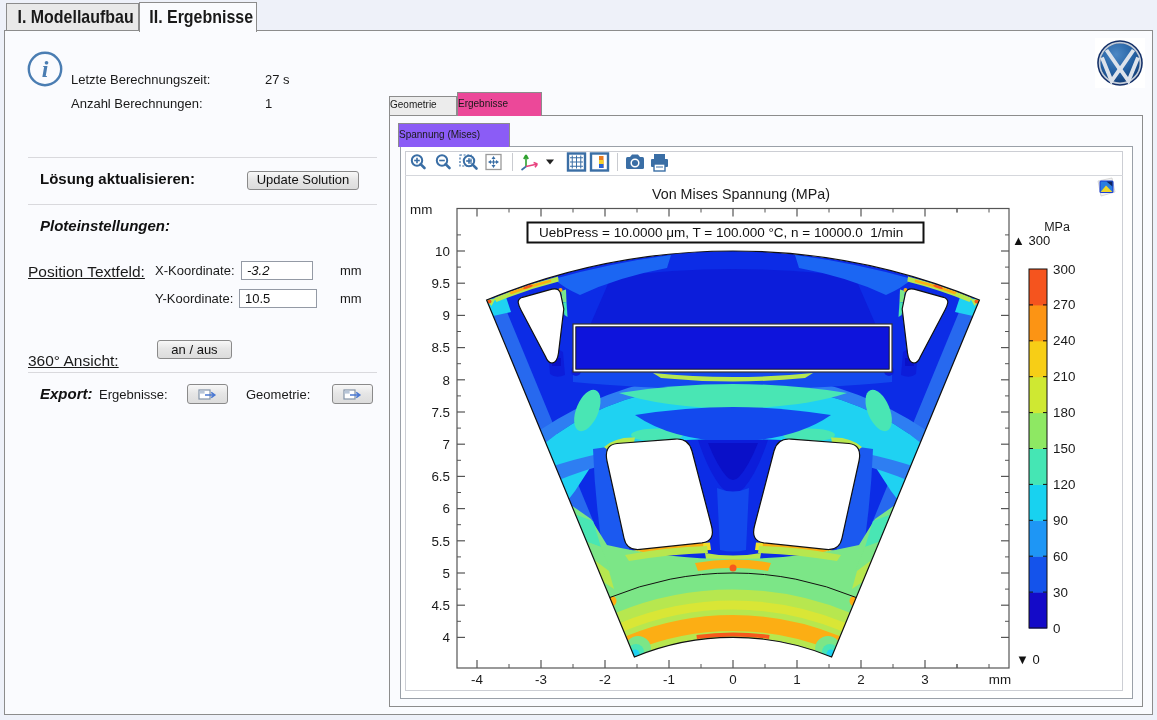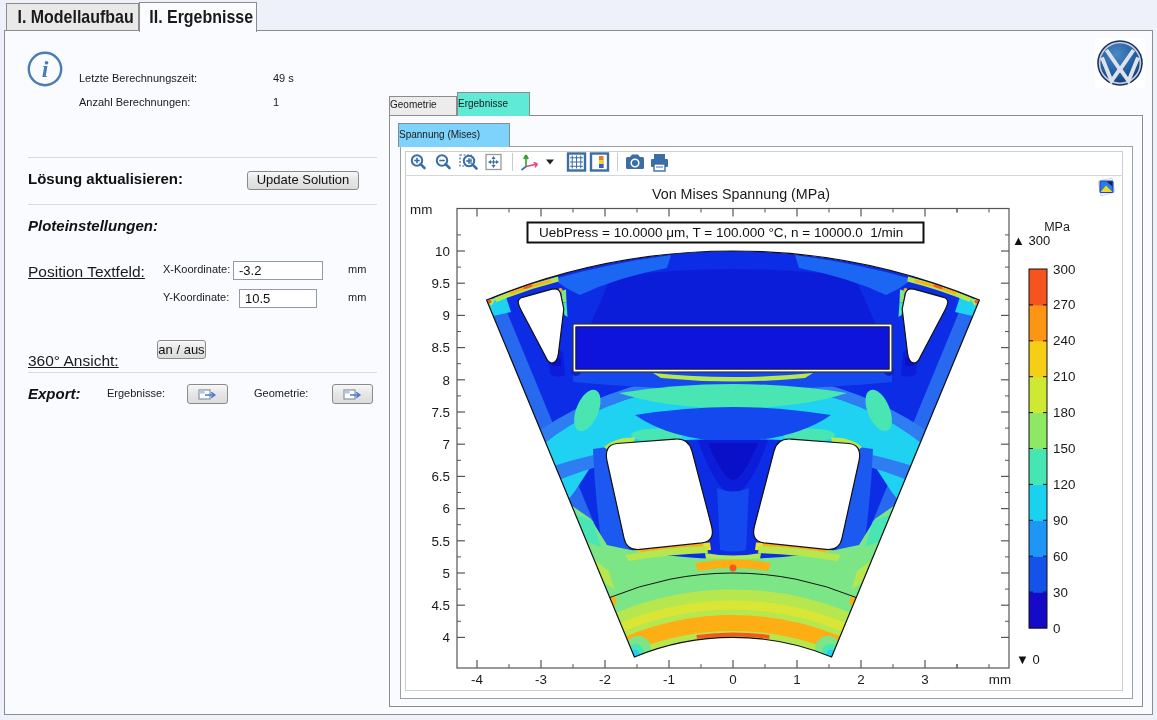--- a/index.html
+++ b/index.html
@@ -3,22 +3,22 @@
 <meta charset="utf-8">
 <style>
 * { margin:0; padding:0; box-sizing:border-box; }
 html,body { width:1157px; height:720px; background:#eef1f9; font-family:"Liberation Sans", sans-serif; overflow:hidden; }
 .abs { position:absolute; }
 .tab1 { left:6px; top:3px; width:133px; height:27px; background:#e9e9e9; border:1px solid #8c8c8c; border-bottom:none; z-index:2;}
 .tab2 { left:139px; top:2px; width:118px; height:30px; background:#fafbfe; border:1px solid #8c8c8c; border-bottom:none; z-index:4;}
 .tabtext { font-weight:bold; font-size:19px; color:#1a1a1a; text-align:center; width:100%; position:absolute; top:4px; transform:scaleX(0.84); white-space:nowrap;}
 .mainpanel { left:4px; top:30px; width:1149px; height:685px; background:#fafbfe; border:1px solid #8c8c8c; z-index:3;}
 .sep { position:absolute; left:28px; width:349px; height:1px; background:#d9d9dd; }
-.lbl { position:absolute; font-size:11px; color:#1a1a1a; white-space:nowrap;margin-left:8px;}
-.hdr { position:absolute; font-size:15px; font-weight:bold; color:#111; white-space:nowrap;}
+.lbl { position:absolute; font-size:13px; color:#1a1a1a; white-space:nowrap;}
+.hdr { position:absolute; font-size:15px; font-weight:bold; color:#111; white-space:nowrap;margin-left:12px;}
 .link { position:absolute; font-size:15.5px; color:#1a1a1a; text-decoration:underline; white-space:nowrap;}
 .btn { position:absolute; background:linear-gradient(#f8f8f8,#e6e6e6 45%,#dcdcdc); border:1px solid #8a8a8a; border-radius:3px; font-size:13px; color:#111; text-align:center; font-family:"Liberation Sans",sans-serif;}
 .inp { position:absolute; background:#fff; border:1px solid #949aa5; font-size:13px; color:#111; padding-left:5px; padding-top:1px;}
 .rtab { position:absolute; border:1px solid #8c8c8c; border-bottom:none; font-size:10px; color:#1a1a1a; }
 </style>
 </head>
 <body>
 <div class="abs tab1">
     <div class="tabtext" style="top:2px;">I. Modellaufbau</div>
   </div>
@@ -26,41 +26,41 @@
     <div class="tabtext" style="top:3px;">II. Ergebnisse</div>
   </div>
 <div class="abs mainpanel"></div>
 
 <div class="abs" style="left:0;top:0;width:1157px;height:720px;z-index:5;">
   <svg class="abs" style="left:27px;top:51px;" width="36" height="36" viewBox="0 0 36 36">
     <circle cx="18" cy="18" r="16.2" fill="none" stroke="#4a7db2" stroke-width="2.4"></circle>
     <text x="18" y="26" font-family="Liberation Serif, serif" font-style="italic" font-weight="bold" font-size="24" fill="#4a7db2" text-anchor="middle">i</text>
   </svg>
   <div class="lbl" style="left:71px;top:72px;">Letzte Berechnungszeit:</div>
-  <div class="lbl" style="left:265px;top:72px;">49 s</div>
+  <div class="lbl" style="left:265px;top:72px;">27 s</div>
   <div class="lbl" style="left:71px;top:96px;">Anzahl Berechnungen:</div>
   <div class="lbl" style="left:265px;top:96px;">1</div>
 
   <div class="sep" style="top:157px;"></div>
   <div class="hdr" style="left:28px;top:170px;">Lösung aktualisieren:</div>
   <div class="btn" style="left:247px;top:171px;width:112px;height:19px;">Update Solution</div>
 
   <div class="sep" style="top:204px;"></div>
   <div class="hdr" style="left:28px;top:217px;font-style:italic;">Ploteinstellungen:</div>
 
   <div class="link" style="left:28px;top:263px;">Position Textfeld:</div>
   <div class="lbl" style="left:155px;top:263px;text-align:center;">X-Koordinate:</div>
-  <div class="inp" style="left:233px;top:261px;width:90px;height:19px;">-3.2</div>
+  <div class="inp" style="left:241px;top:261px;width:72px;height:19px;font-style:italic;">-3.2</div>
   <div class="lbl" style="left:340px;top:263px;">mm</div>
   <div class="lbl" style="left:155px;top:291px;">Y-Koordinate:</div>
   <div class="inp" style="left:239px;top:289px;width:78px;height:19px;">10.5</div>
   <div class="lbl" style="left:340px;top:291px;">mm</div>
 
   <div class="link" style="left:28px;top:352px;">360° Ansicht:</div>
-  <div class="btn" style="left:157px;top:340px;width:49px;height:19px;padding-top:1px;">an / aus</div>
+  <div class="btn" style="left:157px;top:340px;width:75px;height:19px;padding-top:1px;">an / aus</div>
 
   <div class="sep" style="top:372px;"></div>
   <div class="hdr" style="left:28px;top:385px;font-style:italic;">Export:</div>
   <div class="lbl" style="left:99px;top:387px;">Ergebnisse:</div>
   <div class="btn" style="left:187px;top:384px;width:41px;height:20px;"><svg width="19" height="13" viewBox="0 0 19 13" style="margin-top:3px;">
         <rect x="1" y="2" width="11" height="9" fill="#fff" stroke="#8494a8" stroke-width="1.2"></rect>
         <rect x="1.6" y="2.6" width="5" height="3" fill="#b8c6d8"></rect>
         <path d="M7 7 H16 M13.2 4.4 L16.8 7 L13.2 9.6" stroke="#4a78d2" stroke-width="1.5" fill="none"></path>
       </svg></div>
   <div class="lbl" style="left:246px;top:387px;">Geometrie:</div>
@@ -80,24 +80,24 @@
       </radialGradient>
     </defs>
     <circle cx="25" cy="25" r="22.8" fill="#132f68"></circle>
     <circle cx="25" cy="25" r="19.6" fill="url(#vwg)"></circle>
     <circle cx="25" cy="25" r="20.4" fill="none" stroke="#c3cdd9" stroke-width="1.7"></circle>
     <path d="M 11.5 12 L 25 31.5 L 38.5 12" fill="none" stroke="#dde3eb" stroke-width="3.9"></path>
     <path d="M 7 19.5 L 16.5 43 L 25 30.8 L 33.5 43 L 43 19.5" fill="none" stroke="#dde3eb" stroke-width="3.9"></path>
   </svg>
 
   <div class="rtab" style="left:389px;top:96px;width:68px;height:19px;background:#ececec;padding-top:2px;z-index:2;">Geometrie</div>
-  <div class="rtab" style="left:457px;top:92px;width:73px;height:24px;background:#5eead4;padding-top:5px;z-index:4;">Ergebnisse</div>
+  <div class="rtab" style="left:457px;top:92px;width:85px;height:24px;background:#ec4899;padding-top:5px;z-index:4;">Ergebnisse</div>
   <div class="abs" style="left:389px;top:115px;width:754px;height:592px;border:1px solid #8c8c8c;background:#fafbfe;z-index:3;"></div>
 
-  <div class="rtab" style="left:398px;top:123px;width:112px;height:24px;background:#7dd3fc;padding-top:5px;z-index:6;">Spannung (Mises)</div>
+  <div class="rtab" style="left:398px;top:123px;width:112px;height:24px;background:#8b5cf6;padding-top:5px;z-index:6;">Spannung (Mises)</div>
   <div class="abs" style="left:400px;top:146px;width:733px;height:553px;border:1px solid #9aa0a8;background:#fff;z-index:5;"></div>
 
   <div class="abs" style="left:405px;top:151px;width:718px;height:540px;border:1px solid #ccced4;background:#fff;z-index:6;"></div>
 
   <div class="abs" style="left:0;top:0;z-index:8;">
     <svg class="abs" style="left:405px;top:151px;" width="718" height="540" viewBox="0 0 718 540">
       <line x1="0" y1="24.5" x2="718" y2="24.5" stroke="#d5d7dc" stroke-width="1"></line>
 <defs>
           <clipPath id="wc">
             <path d="M 81.6 149.0 A 644.0 644.0 0 0 1 574.4 149.0 L 426.6 506.0 A 257.6 257.6 0 0 0 229.4 506.0 Z"></path>

